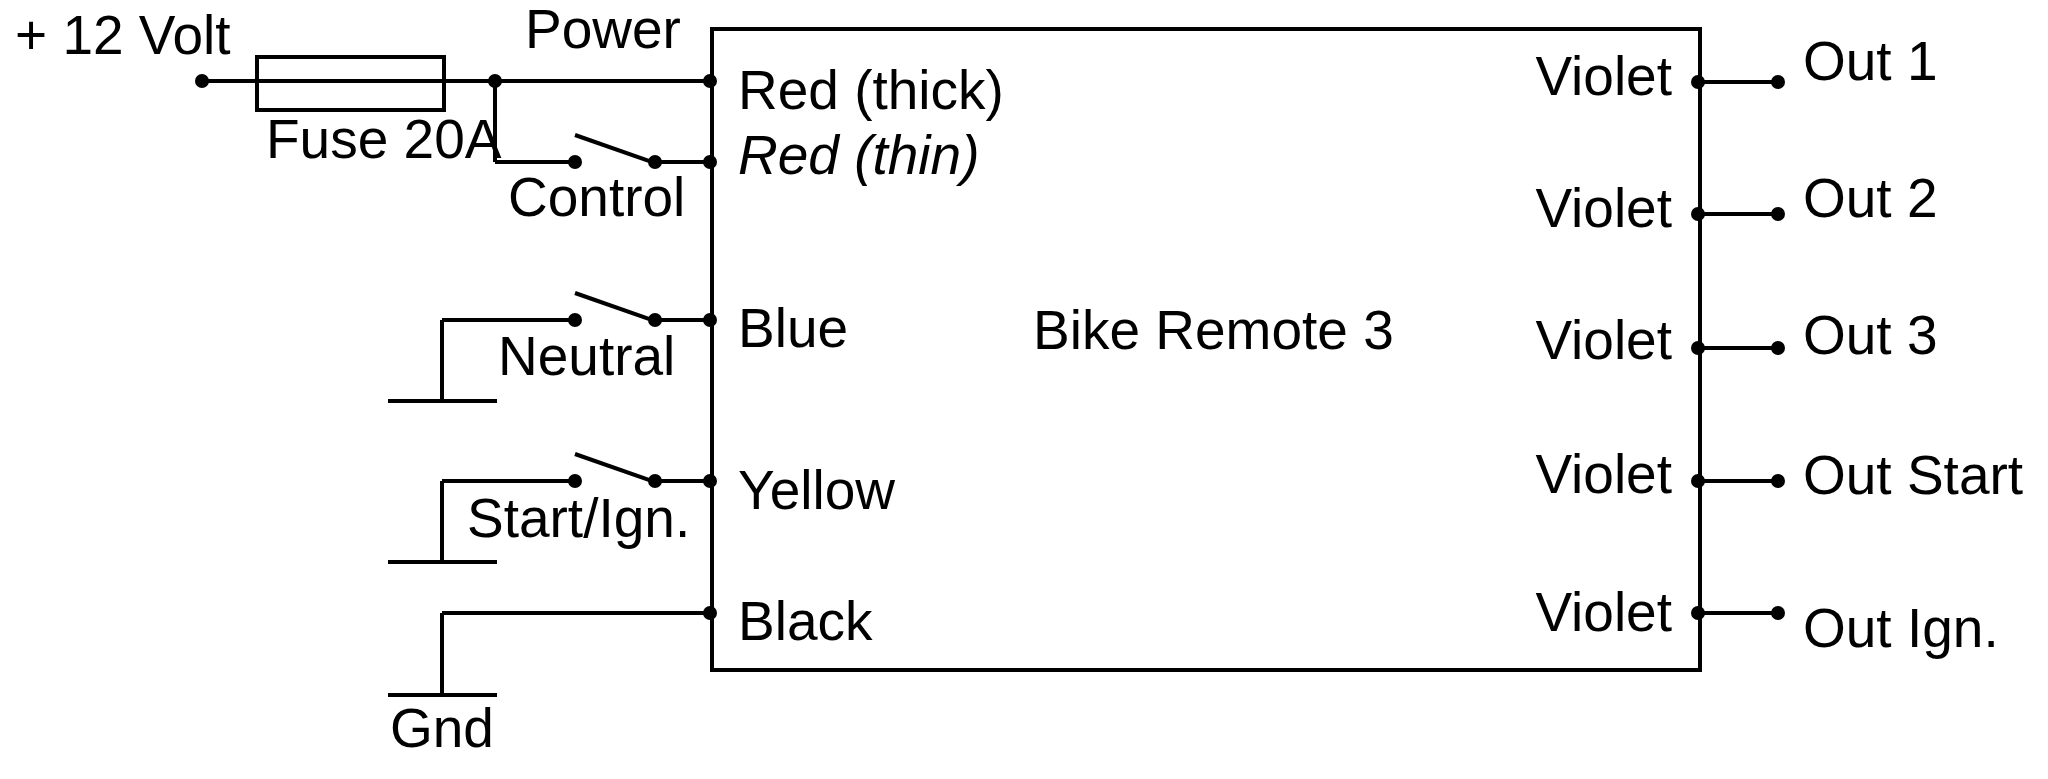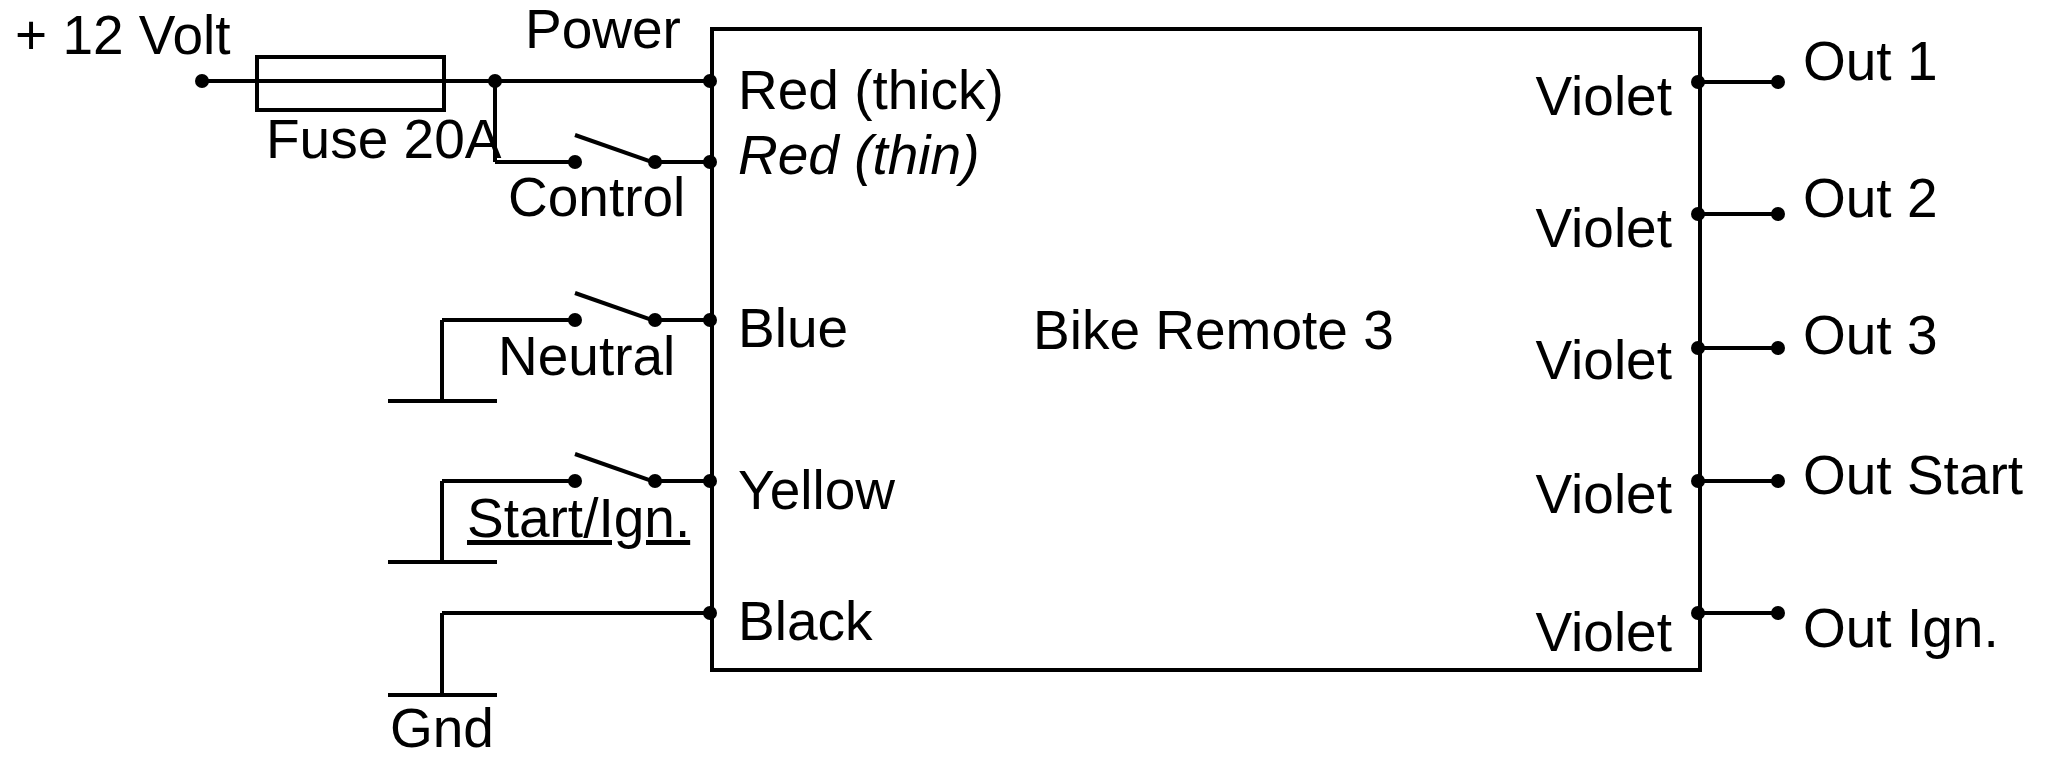--- a/index.html
+++ b/index.html
@@ -20,21 +20,21 @@
   .wire-h{position:absolute;height:4px;background:#000;}
   .wire-v{position:absolute;width:4px;background:#000;}
   .dot{position:absolute;width:14px;height:14px;border-radius:50%;background:#000;}
   .blade{
     position:absolute;width:85px;height:4px;background:#000;
     transform-origin:0 50%;transform:rotate(19.3deg);
   }
   .outline-box{position:absolute;border:4px solid #000;background:transparent;box-sizing:border-box;}
   #device-box{left:710px;top:27px;width:992px;height:645px;}
   #fuse-box{left:255px;top:55px;width:191px;height:57px;}
-  .violet{right:376px;text-align:right;margin-top:20px;}
+  .violet{right:376px;text-align:right;}
   .outlabel{left:1803px;text-align:right;}
   .inlabel{left:738px;}
 </style>
 </head>
 <body>
 
 <div class="wire-h" style="left:202px;top:79px;width:508px;"></div>
 
 <div class="wire-v" style="left:493px;top:81px;height:81px;"></div>
 
@@ -90,21 +90,21 @@
 <div class="dot" style="left:1691px;top:474px;"></div>
 <div class="dot" style="left:1771px;top:474px;"></div>
 <div class="dot" style="left:1691px;top:606px;"></div>
 <div class="dot" style="left:1771px;top:606px;"></div>
 
 <div class="lbl" style="left:15px;top:8px;">+ 12 Volt</div>
 <div class="lbl" style="left:230px;top:112px;margin-left:36px;">Fuse 20A</div>
 <div class="lbl" style="left:525px;top:2px;">Power</div>
 <div class="lbl" style="left:497px;top:170px;margin-left:11px;">Control</div>
 <div class="lbl" style="left:498px;top:329px;">Neutral</div>
-<div class="lbl" style="left:467px;top:491px;text-decoration:underline;">Start/Ign.</div>
+<div class="lbl" style="left:467px;top:491px;">Start/Ign.</div>
 <div class="lbl" style="left:390px;top:701px;">Gnd</div>
 
 <div class="lbl" style="left:1033px;top:303px;">Bike Remote 3</div>
 
 <div class="lbl inlabel" style="top:63px;">Red (thick)</div>
 <div class="lbl inlabel" style="top:128px;font-style:italic;">Red (thin)</div>
 <div class="lbl inlabel" style="top:301px;">Blue</div>
 <div class="lbl inlabel" style="top:463px;text-align:center;">Yellow</div>
 <div class="lbl inlabel" style="top:594px;">Black</div>
 

